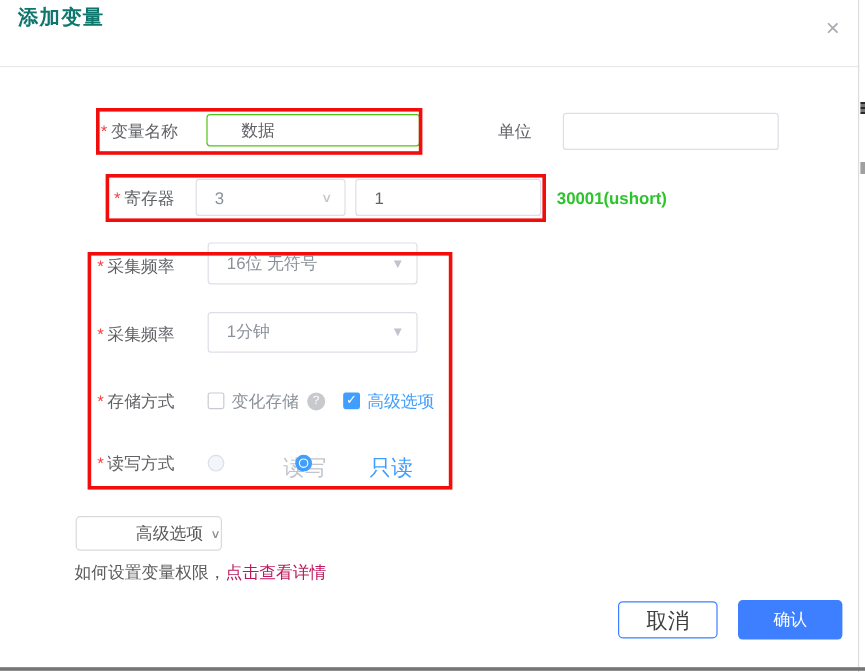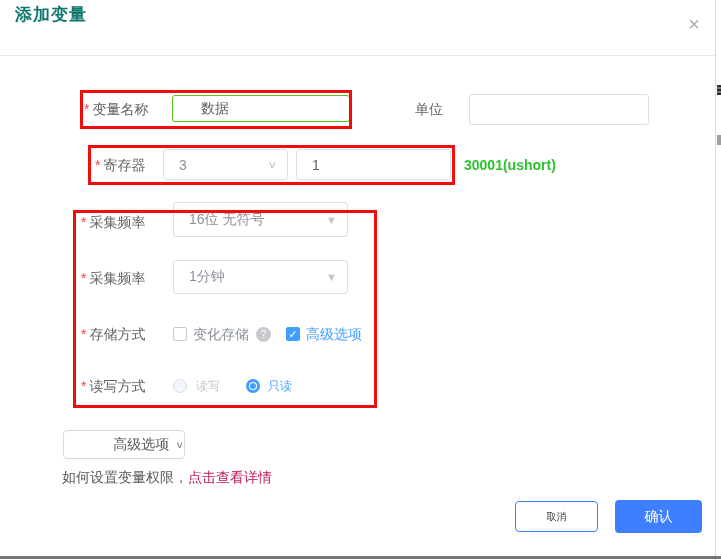--- a/index.html
+++ b/index.html
@@ -43,34 +43,34 @@
   .cb-label { font-size:14px; color:#8a9099; cursor:pointer; }
   .cb-label.blue { color:#409eff; }
   .help-circle { width:15px; height:15px; border-radius:50%; background:#c8c9cc; color:#fff;
                  font-size:10px; line-height:15px; text-align:center; cursor:pointer; }
 
   .radio-outer { width:14px; height:14px; border-radius:50%; cursor:pointer; }
   .radio-disabled { border:1px solid #dcdfe6; background:#f2f6fc; }
   .radio-selected { border:3px solid #409eff; background:#fff; position:relative; }
   .radio-selected::after { content:""; position:absolute; left:1px; top:1px; width:6px; height:6px;
                            border-radius:50%; background:#409eff; }
-  .radio-label { font-size:12px; cursor:pointer; }
+  .radio-label { font-size:18px; cursor:pointer;margin-left:40px; }
   .radio-label.dis { color:#c0c4cc; }
   .radio-label.blue { color:#409eff; }
 
   .adv-btn { left:63px; top:430px; width:122px; height:29px; border:1px solid #d9d9d9; border-radius:4px;
              background:#fff; display:flex; align-items:center; justify-content:flex-end; gap:6px;
              font-size:14px; color:#595959; cursor:pointer; }
   .adv-chevron { color:#8c8c8c; font-size:12px; transform:scaleY(0.8); }
 
   .help-line { left:62px; top:469px; font-size:14px; color:#595959; }
   .help-link { color:#be185d; cursor:pointer; }
 
   .btn-cancel { left:515px; top:501px; width:83px; height:31px; border:1px solid #3d7fff; border-radius:4px;
-                background:#fff; color:#404040; font-size:10px; cursor:pointer;
+                background:#fff; color:#404040; font-size:18px; cursor:pointer;
                 display:flex; align-items:center; justify-content:center; }
   .btn-confirm { left:615px; top:500px; width:87px; height:33px; border:none; border-radius:4px;
                  background:#3d7fff; color:#fff; font-size:14px; cursor:pointer;
                  display:flex; align-items:center; justify-content:center; }
 
   .anno { border:3px solid #f20d0d; pointer-events:none; }
   .anno1 { left:80px; top:90px; width:272px; height:39px; }
   .anno2 { left:88px; top:145px; width:367px; height:40px; }
   .anno3 { left:73px; top:210px; width:304px; height:198px; }
 

